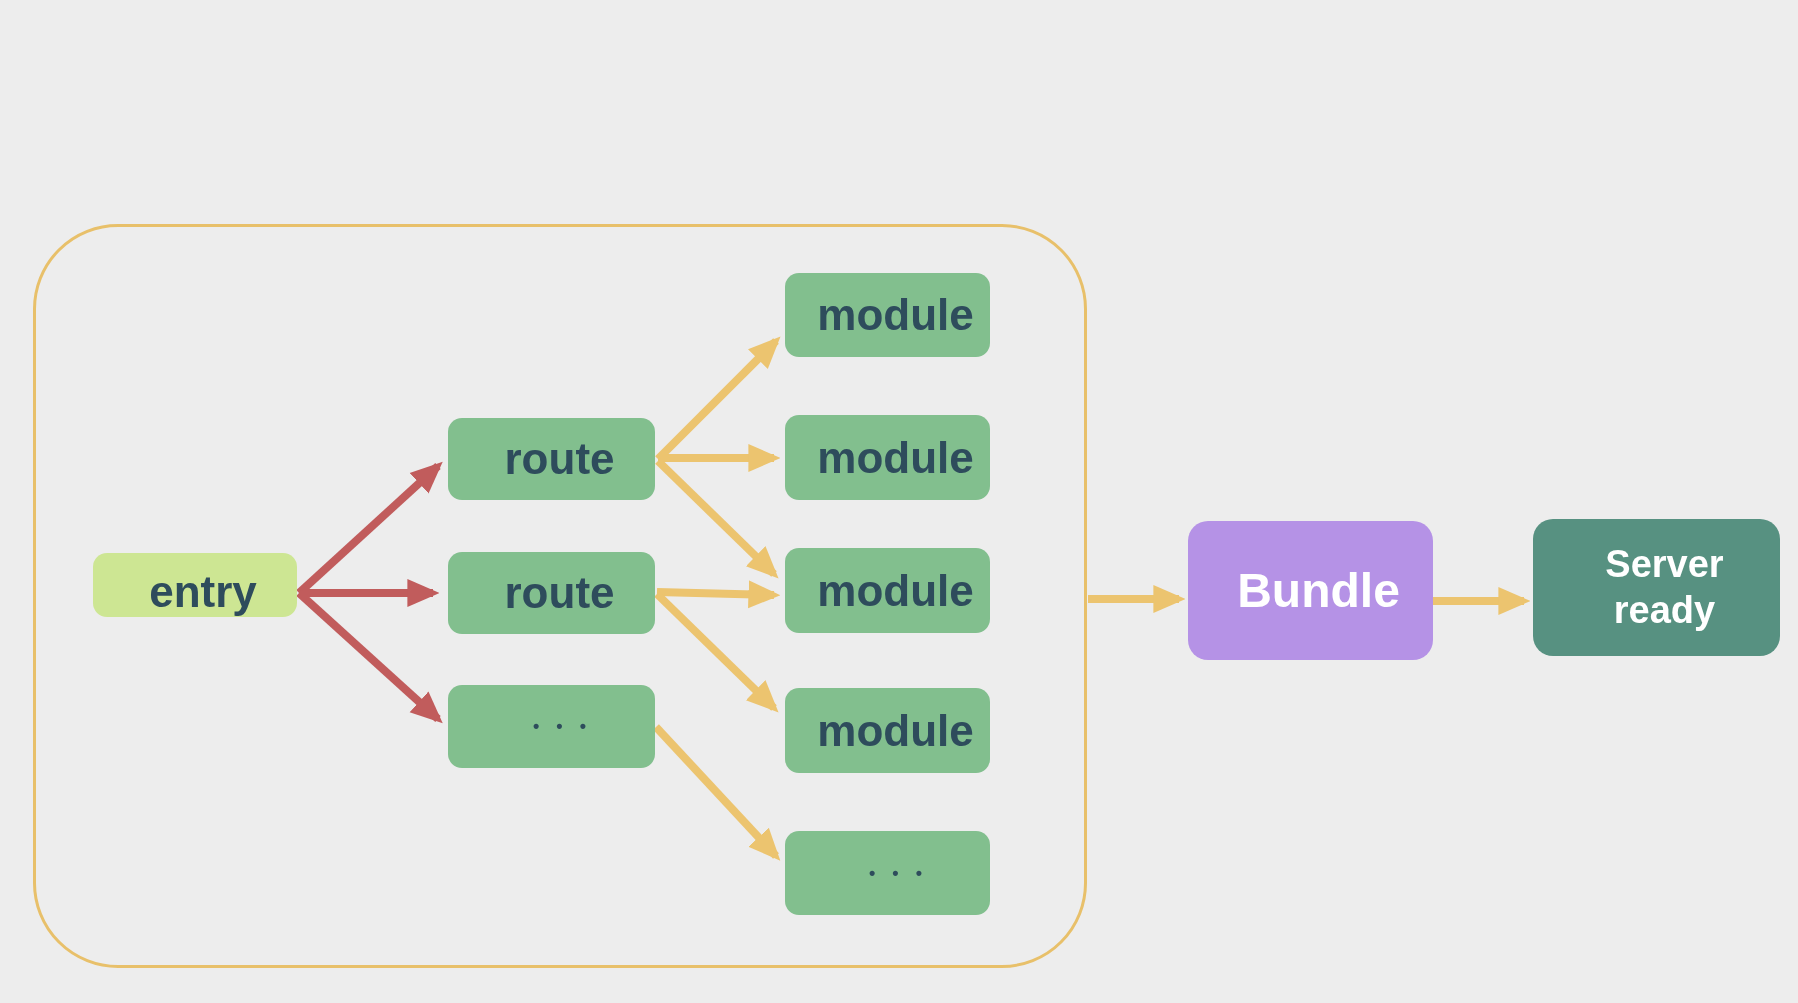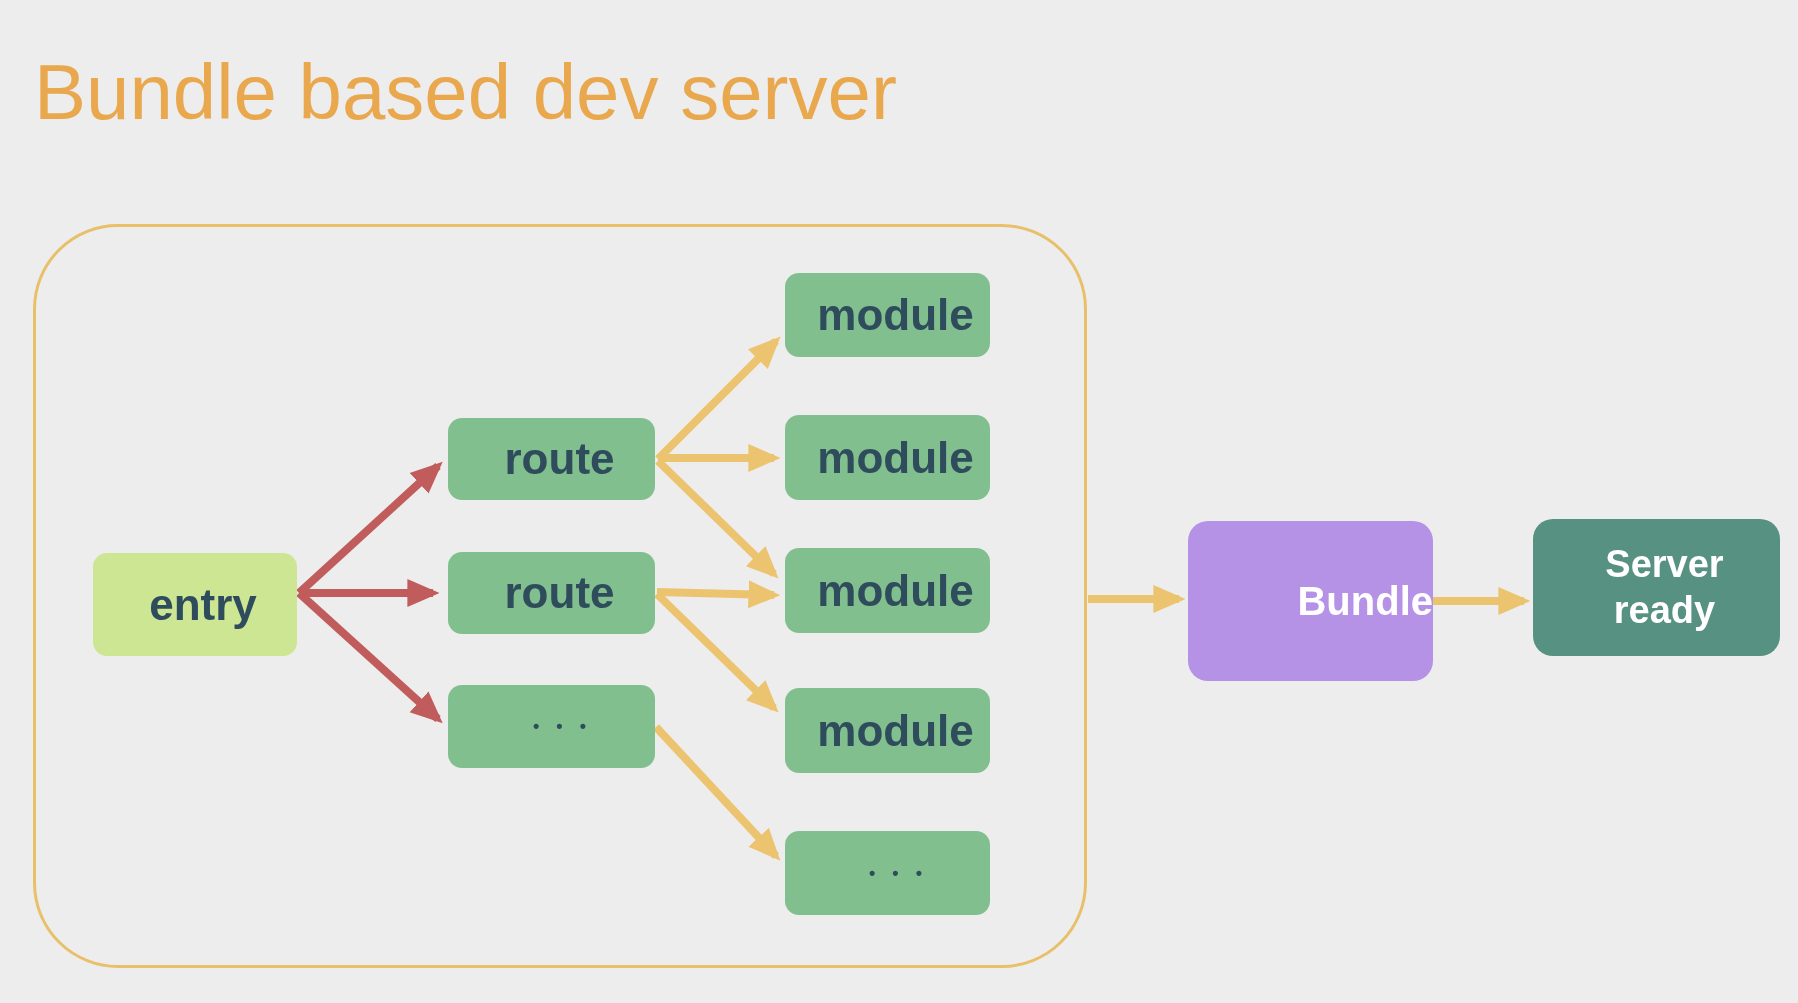--- a/index.html
+++ b/index.html
@@ -44,59 +44,58 @@
   .node {
     position:absolute;
     display:flex; align-items:center; justify-content:center;
     border-radius:14px;
     font-size:44px; font-weight:700;
     color: var(--node-text);
     text-align:center;
     padding-left:16px;
   }
   .node.green { background: var(--node-fill); }
-  .node.entry { background: var(--entry-fill); left:93px; top:553px; width:204px; height:103px; }
+  .node.entry { background: var(--entry-fill); left:93px; top:553px; width:204px; height:64px;align-items:flex-end; }
 
   .node.route1 { left:448px; top:418px; width:207px; height:82px; }
   .node.route2 { left:448px; top:552px; width:207px; height:82px; }
   .node.dots-l { left:448px; top:685px; width:207px; height:83px; }
   .node.mod1   { left:785px; top:273px; width:205px; height:84px; }
   .node.mod2   { left:785px; top:415px; width:205px; height:85px; }
   .node.mod3   { left:785px; top:548px; width:205px; height:85px; }
   .node.mod4   { left:785px; top:688px; width:205px; height:85px; }
   .node.dots-r { left:785px; top:831px; width:205px; height:84px; }
 
   .node .dots-label {
     font-size:18px; letter-spacing:6px; font-weight:700;
     transform:translateX(3px);
   }
 
   .node.bundle {
-    left:1188px; top:521px; width:245px; height:160px;
+    left:1188px; top:521px; width:245px; height:139px;
     background: var(--bundle-fill);
     border-radius:20px;
     color: var(--light-text);
-    font-size:40px; font-weight:700;justify-content:flex-end;
+    font-size:48px; font-weight:700;
   }
   .node.server {
     left:1533px; top:519px; width:247px; height:137px;
     background: var(--server-fill);
     border-radius:20px;
     color: var(--light-text);
     font-size:38px; font-weight:700;
     line-height:1.2;
   }
   .node.server .label { white-space:pre-line; }
 </style>
 </head>
 <body>
 
 <div class="stage">
 
-  <h1 class="diagram-title">Bundle based dev server</h1>
 
   <div class="boundary"></div>
 
   <svg class="arrows" viewBox="0 0 1798 1003" xmlns="http://www.w3.org/2000/svg">
     <defs>
       <marker id="head-red" viewBox="0 0 4 4" refX="3.2" refY="2" markerWidth="4" markerHeight="4" orient="auto">
         <path d="M0,0.25 L4,2 L0,3.75 Z" style="fill:var(--arrow-red)"></path>
       </marker>
       <marker id="head-yellow" viewBox="0 0 4 4" refX="3.2" refY="2" markerWidth="4" markerHeight="4" orient="auto">
         <path d="M0,0.25 L4,2 L0,3.75 Z" style="fill:var(--arrow-yellow)"></path>

